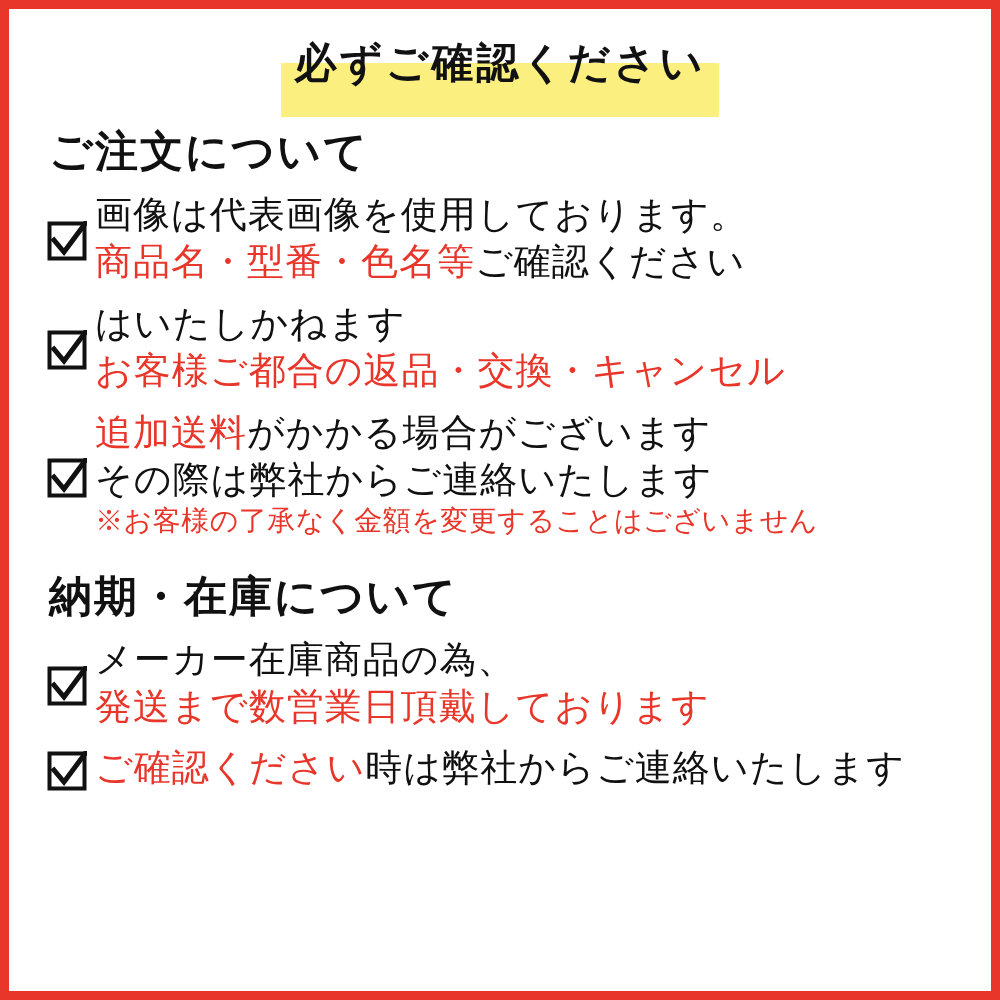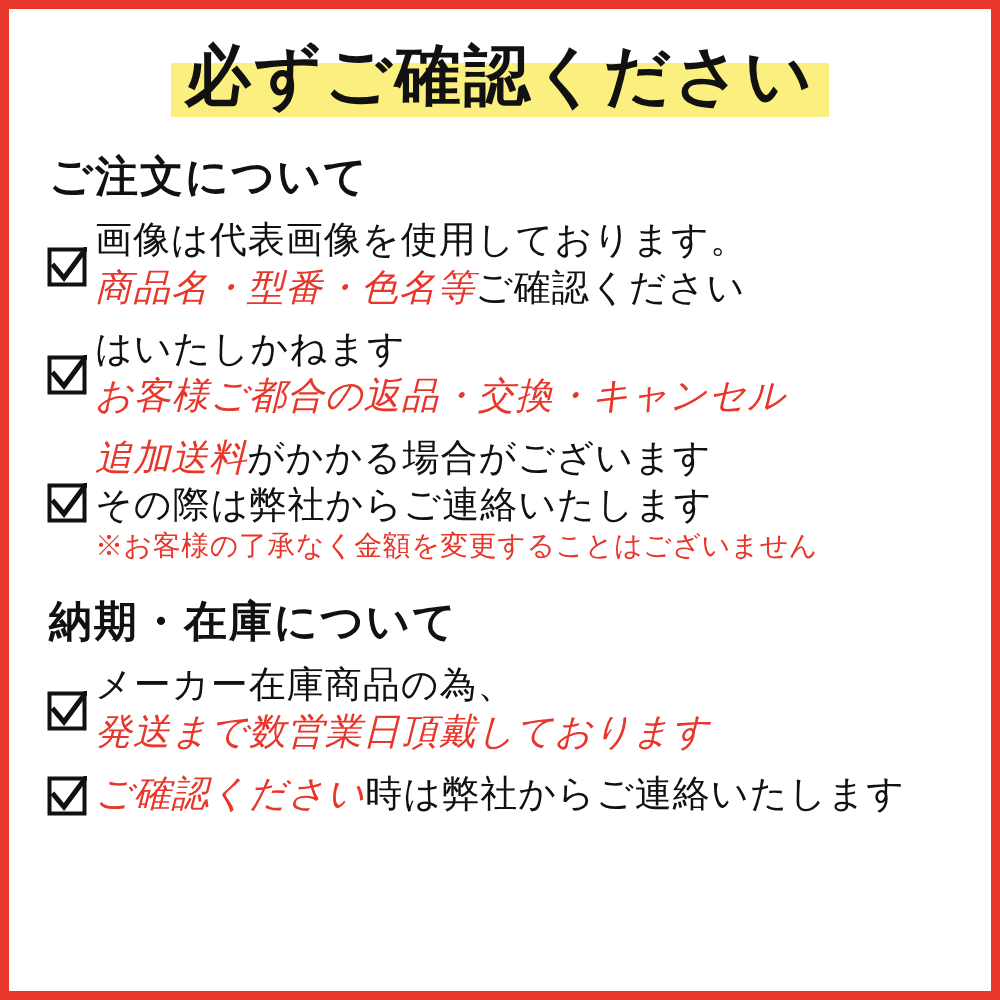--- a/index.html
+++ b/index.html
@@ -43,21 +43,21 @@
   }
 
   
   .headline-wrap {
     text-align: center;
     margin-bottom: 36px;
   }
   .headline {
     display: inline-block;
     position: relative;
-    font-size: 66px;
+    font-size: 42px;
     font-weight: bold;
     letter-spacing: 3px;
     color: #111111;
     line-height: 1.05;
     padding: 4px 14px 2px 14px;
   }
   .headline .marker {
     position: absolute;
     left: 0;
     right: 0;
@@ -99,21 +99,21 @@
   .lines {
     flex: 1 1 auto;
   }
   .line {
     font-size: 37px;
     line-height: 1.28;
     color: #111111;
     letter-spacing: 1px;
     white-space: nowrap;
   }
-  .red { color: #e8362a; font-style: italic; }
+  .red { color: #e8362a; }
   .note {
     font-size: 28px;
     color: #e8362a;
     letter-spacing: 0.5px;
     line-height: 1.3;
     margin-top: 2px;
     white-space: nowrap;
     font-family: Liberation Mono, monospace;
   }
 </style>

